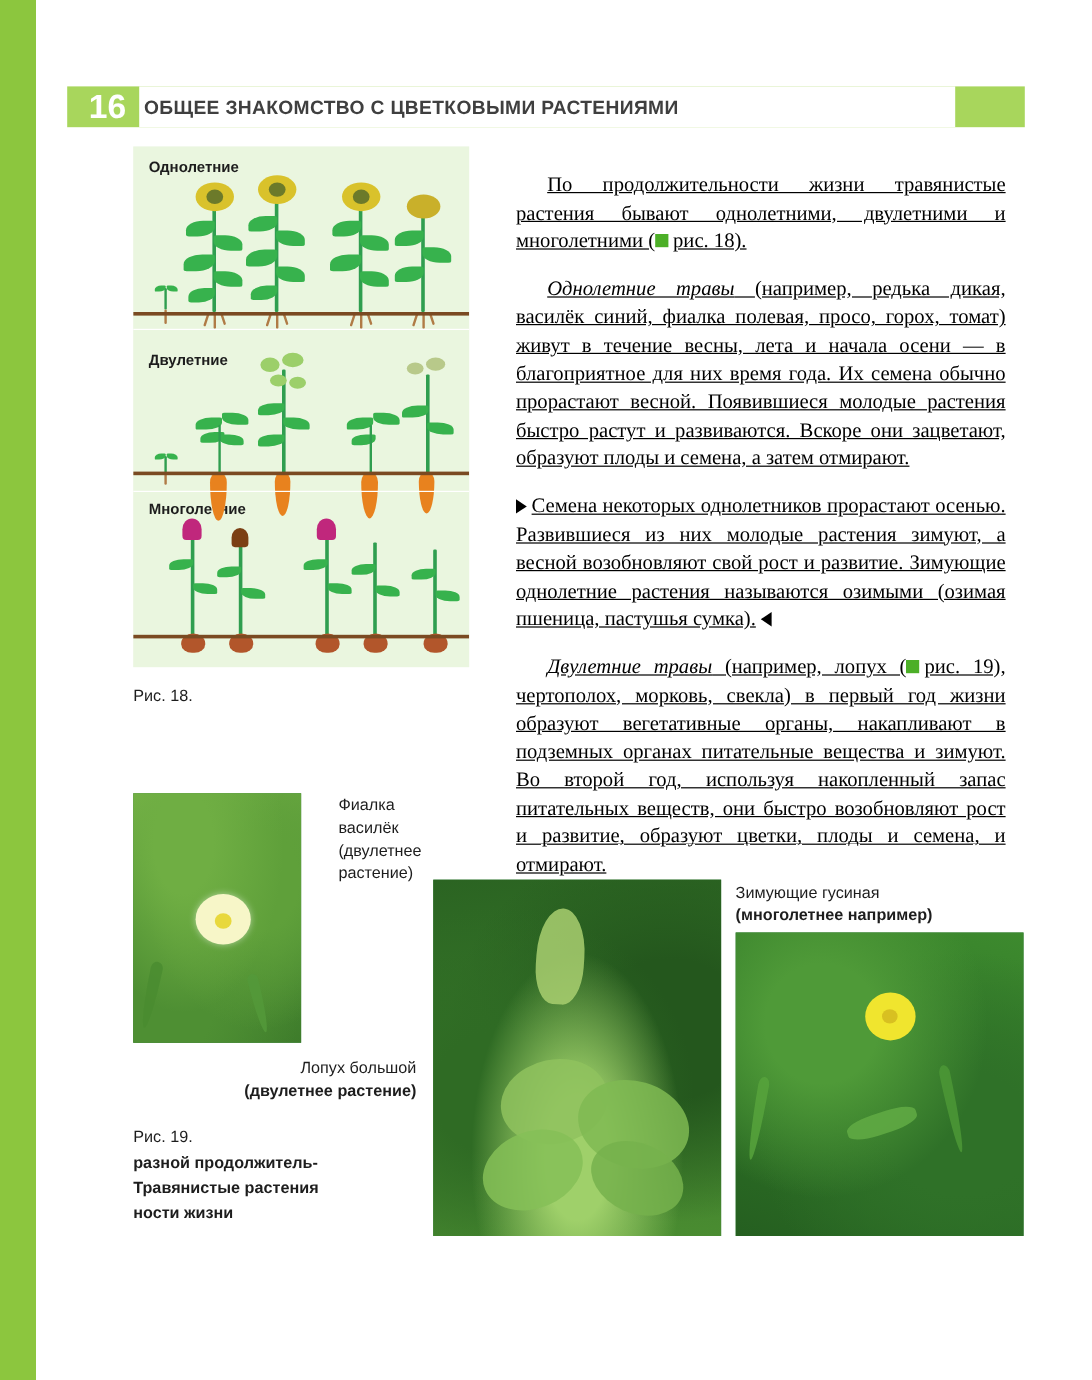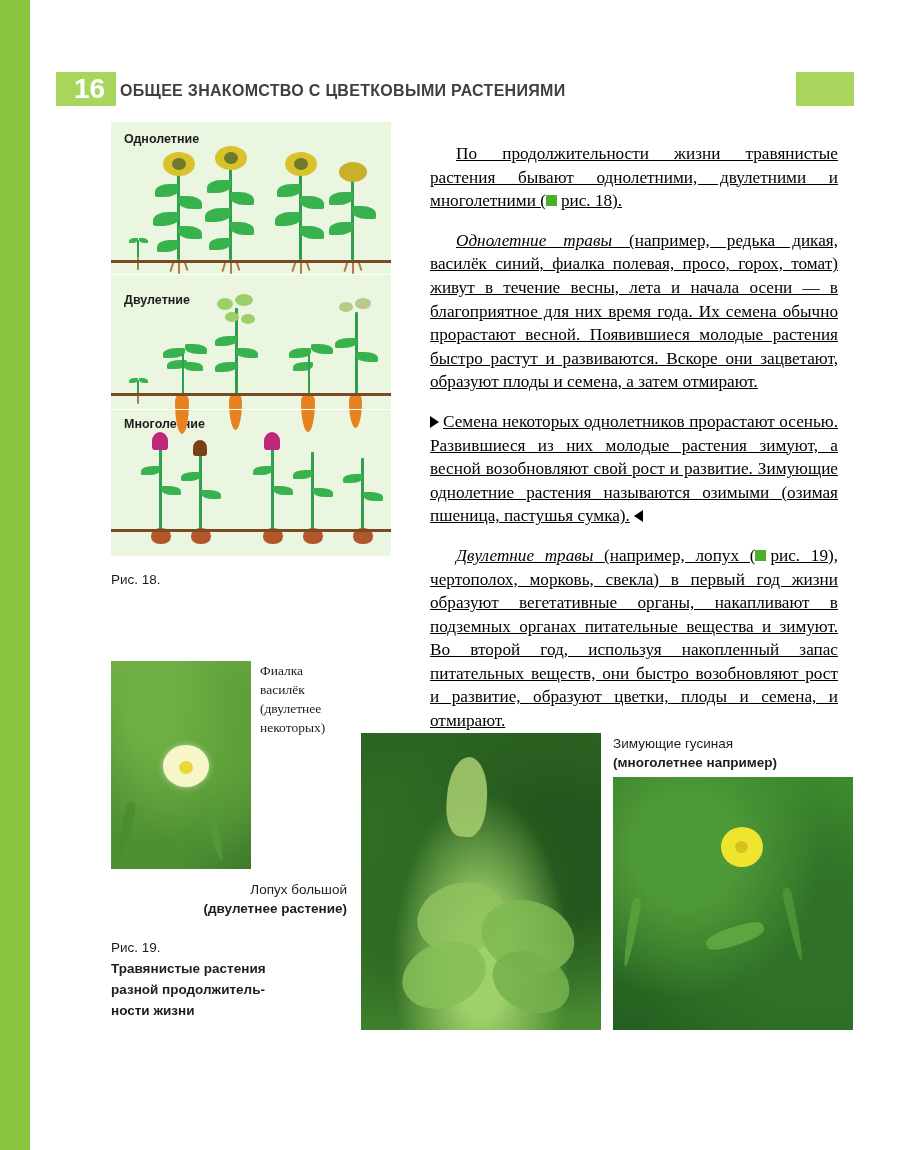--- a/index.html
+++ b/index.html
@@ -133,21 +133,21 @@
   .photo-burdock { left: 361px; top: 733px; width: 240px; height: 297px; }
   .photo-potentilla { left: 613px; top: 777px; width: 240px; height: 253px; }
 
   .label-block {
     position: absolute;
     font-family: "Liberation Sans", sans-serif;
     font-size: 13.5px;
     line-height: 19px;
     color: #1d1d1d;
   }
-  .label-violet { left: 260px; top: 661px; width: 120px; font-family: Liberation Serif, serif; }
+  .label-violet { left: 282px; top: 661px; width: 120px; }
   .label-burdock { left: 111px; top: 880px; width: 236px; text-align: right; }
   .label-potentilla { left: 613px; top: 734px; width: 250px; }
   .label-potentilla .b { font-weight: bold; }
   .label-burdock .b { font-weight: bold; }
 
   .fig19-caption {
     position: absolute;
     left: 111px; top: 937px;
     width: 250px;
   }
@@ -370,21 +370,21 @@
     <div class="pflower" style="left:52px; top:84px; width:46px; height:42px; background:#f7f6c8; box-shadow: 0 0 6px rgba(255,255,255,0.5);"></div>
     <div class="pflower" style="left:68px; top:100px; width:14px; height:13px; background:#e8d83c;"></div>
     <div class="blade" style="left:10px; top:140px; width:10px; height:56px; transform:rotate(12deg); background:#4a8c30;"></div>
     <div class="blade" style="left:100px; top:150px; width:9px; height:50px; transform:rotate(-14deg); background:#53993a;"></div>
   </div>
 
   <div class="label-block label-violet">
     <div>Фиалка</div>
     <div>василёк</div>
     <div>(двулетнее</div>
-    <div>некоторых)</div>
+    <div>растение)</div>
   </div>
 
   <div class="photo photo-burdock">
     <div class="tex-leaves" style="background:
            radial-gradient(ellipse at 50% 78%, #9fd06a 0 16%, transparent 52%),
            radial-gradient(ellipse at 22% 60%, #2f6b24 0 20%, transparent 62%),
            radial-gradient(ellipse at 82% 42%, #24571d 0 24%, transparent 66%),
            linear-gradient(175deg, #2b6422 0%, #357528 45%, #4a8c31 100%);">
     </div>
     <div class="blade" style="left:86px; top:24px; width:40px; height:80px; border-radius:50% 50% 40% 40%; background:#a9cf70; transform:rotate(4deg);"></div>
@@ -412,22 +412,22 @@
     <div class="blade" style="left:92px; top:150px; width:60px; height:18px; border-radius:40%; background:#62ac44; transform:rotate(-18deg);"></div>
   </div>
 
   <div class="label-block label-potentilla">
     <div>Зимующие гусиная</div>
     <div class="b">(многолетнее например)</div>
   </div>
 
   <div class="fig19-caption">
     <div class="line l1">Рис. 19.</div>
+    <div class="line lb">разной продолжитель-</div>
     <div class="line lb">Травянистые растения</div>
-    <div class="line lb">разной продолжитель-</div>
     <div class="line lb">ности жизни</div>
   </div>
 
   <div class="col">
     <p class="indent"><span>По продолжительности жизни травянистые растения бывают однолетними, двулетними и многолетними (</span><span class="green-sq"></span><span>рис. 18).</span></p>
 
     <p class="indent"><span class="ital">Однолетние травы</span> <span>(например, редька дикая, василёк синий, фиалка полевая, просо, горох, томат) живут в течение весны, лета и начала осени — в благоприятное для них время года. Их семена обычно прорастают весной. Появившиеся молодые растения быстро растут и развиваются. Вскоре они зацветают, образуют плоды и семена, а затем отмирают.</span></p>
 
     <p><span class="tri-r"></span><span>Семена некоторых однолетников прорастают осенью. Развившиеся из них молодые растения зимуют, а весной возобновляют свой рост и развитие. Зимующие однолетние растения называются озимыми (озимая пшеница, пастушья сумка).</span><span class="tri-l"></span></p>
 

